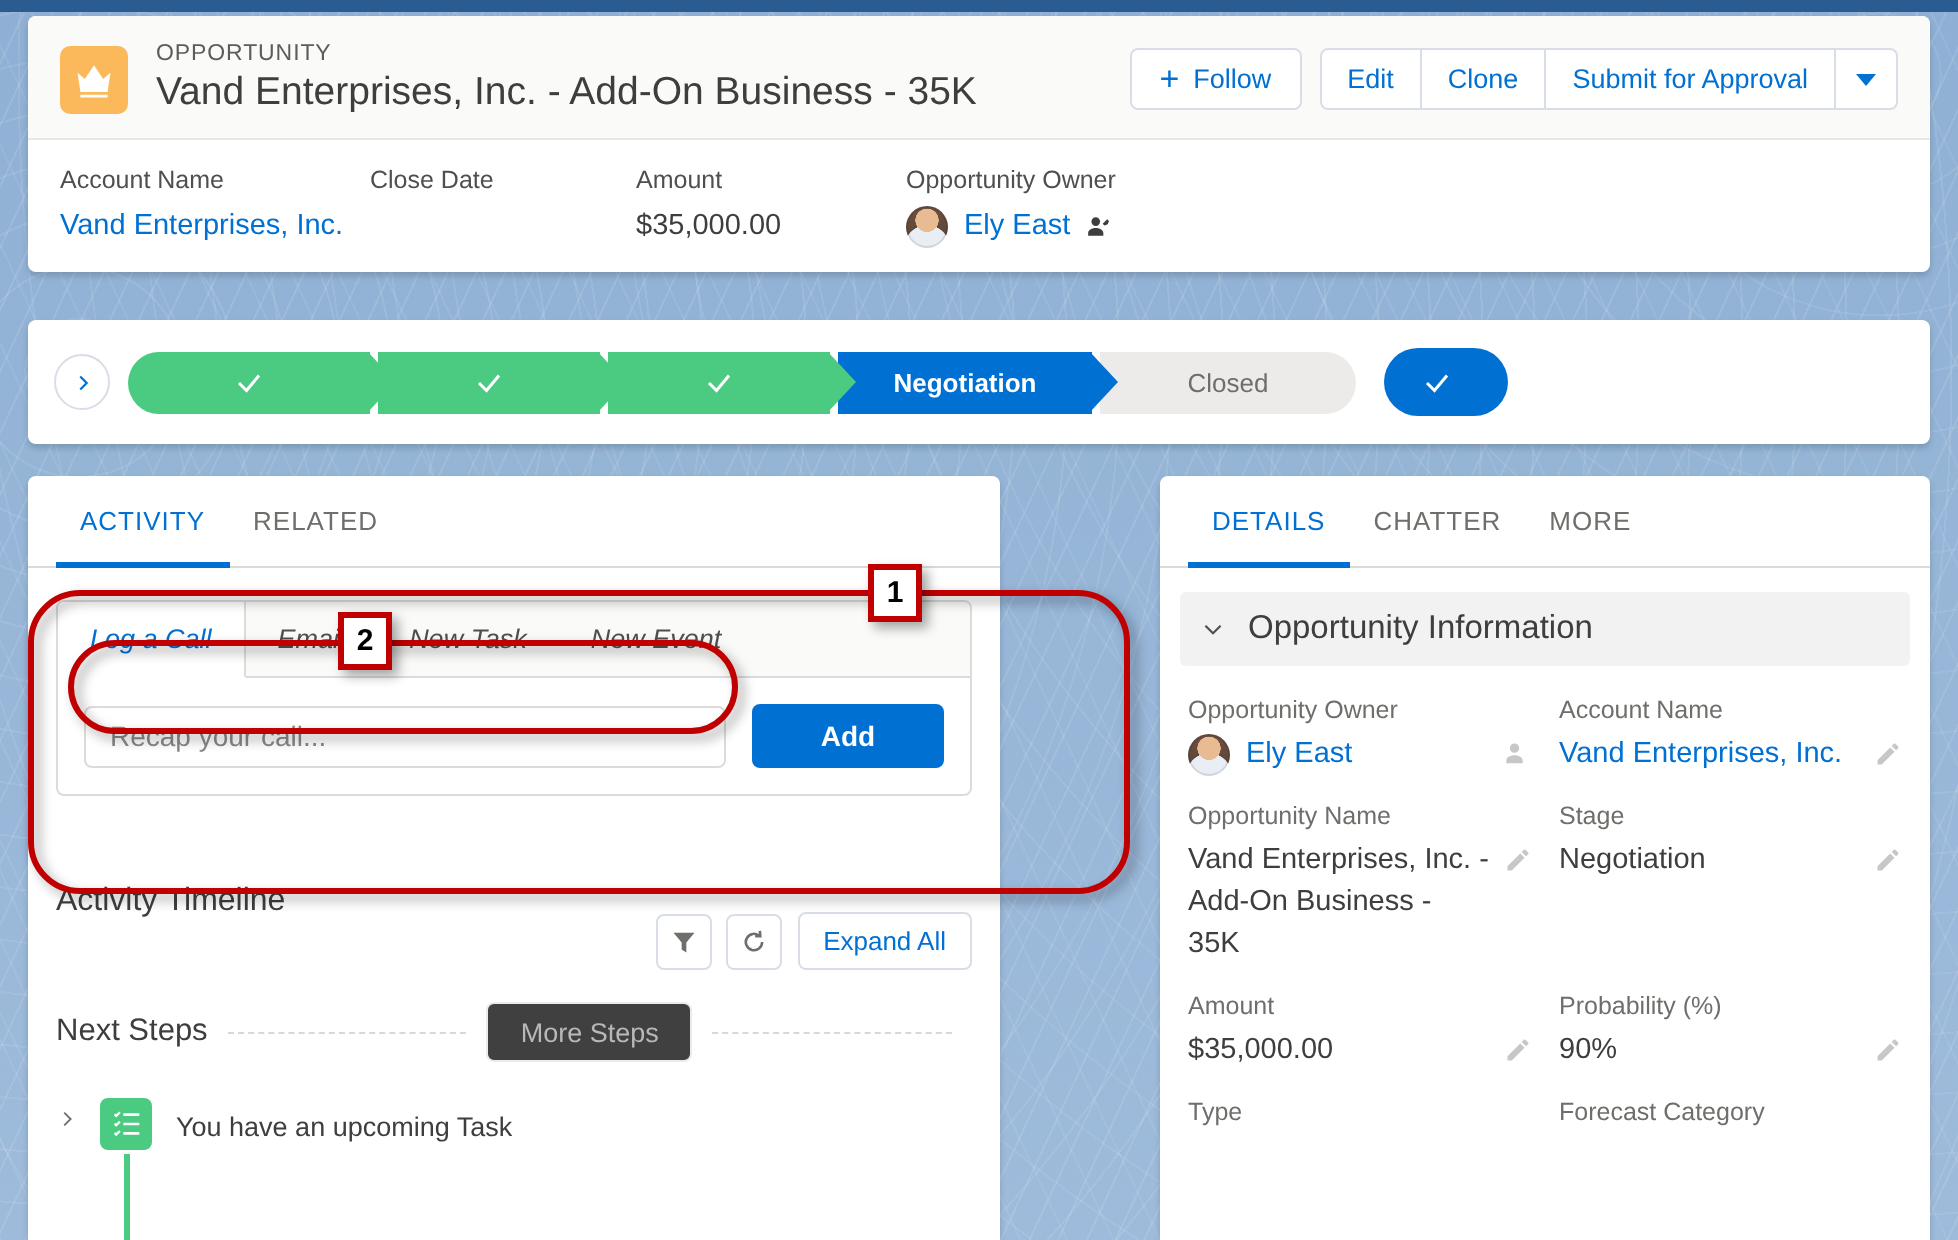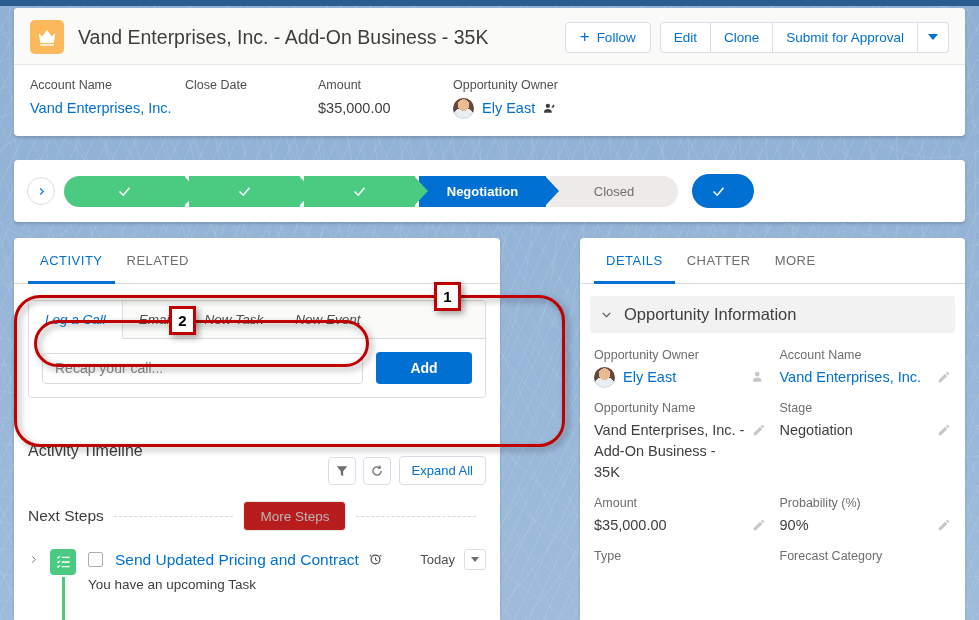--- a/index.html
+++ b/index.html
@@ -145,21 +145,21 @@
     width:28px; height:28px; border:1px solid #d8dde6; border-radius:4px; background:#fff;
     display:flex; align-items:center; justify-content:center; margin-left:7px; cursor:pointer;
   }
   .icon-btn svg { width:14px; height:14px; }
   #expand-all-btn { margin-left:8px; height:29px; padding:0 12px; font-size:13px; }
 
   #next-steps-row { display:flex; align-items:center; margin:16px 14px 0 14px; }
   #next-steps-label { font-size:15.5px; color:#3e3e3c; white-space:nowrap; }
   .dash { flex:1; border-top:1px dashed #d8d8d8; margin:0 10px; }
   #more-steps-btn {
-    border:1px solid #ecebea; background:#b91c1c; color:#b8b8b8; height:30px; padding:0 16px;
+    border:1px solid #ecebea; background:#404040; color:#b8b8b8; height:30px; padding:0 16px;
     border-radius:4px; font-size:13.5px; font-family:inherit; cursor:pointer;
   }
 
   #task-row { margin:18px 8px 0 8px; display:flex; align-items:flex-start; }
   #task-expand { width:22px; display:flex; justify-content:center; padding-top:5px; cursor:pointer; }
   #task-expand svg { width:11px; height:11px; fill:none; stroke:#706e6b; stroke-width:2; }
   #task-icon-col { width:38px; display:flex; flex-direction:column; align-items:center; flex:none; }
   #task-icon {
     width:26px; height:26px; border-radius:4px; background:#4bca81;
     display:flex; align-items:center; justify-content:center; flex:none;
@@ -222,20 +222,21 @@
 <div id="top-rule"></div>
 
 <div class="card" id="highlight-card">
   <div id="hl-top">
     <div id="opp-icon">
       <svg viewBox="0 0 24 24">
           <path d="M3 8l4 3.5L12 4l5 7.5L21 8l-1.6 10.5H4.6L3 8zM4.6 20h14.8v1.6H4.6V20z"></path>
         </svg>
     </div>
     <div id="hl-titles">
+      <div id="hl-eyebrow">OPPORTUNITY</div>
       <div id="hl-title">Vand Enterprises, Inc. - Add-On Business - 35K</div>
     </div>
     <div id="hl-actions">
       <button class="btn" id="follow-btn">
         <span class="plus">+</span>
         <span>Follow</span>
       </button>
       <div class="btn-group">
         <button class="btn">Edit</button>
         <button class="btn">Clone</button>
@@ -355,33 +356,20 @@
     </div>
     <div id="task-icon-col">
       <div id="task-icon">
         <svg viewBox="0 0 24 24">
             <path d="M3 5.5l1.6 1.6L8 3.8 6.8 2.6 4.6 4.8 3.9 4 3 5.5zM10 4h12v2H10V4zM3 12.5l1.6 1.6L8 10.8 6.8 9.6l-2.2 2.2-.7-.8-.9 1.5zM10 11h12v2H10v-2zM3 19.5l1.6 1.6L8 17.8l-1.2-1.2-2.2 2.2-.7-.8-.9 1.5zM10 18h12v2H10v-2z"></path>
           </svg>
       </div>
       <div id="task-rail"></div>
     </div>
     <div id="task-body">
-      <div id="task-line1">
-        <div id="task-check"></div>
-        <span id="task-subject">Send Updated Pricing and Contract</span>
-        <svg id="task-alarm" viewBox="0 0 24 24">
-          <path d="M12 4a8 8 0 100 16 8 8 0 000-16zm0 2a6 6 0 110 12 6 6 0 010-12zm.9 2.5h-1.6v4.2l3.3 2 .8-1.3-2.5-1.5V8.5zM4.4 4.2l1.2 1.3L3.2 7.7 2 6.4l2.4-2.2zm15.2 0L22 6.4l-1.2 1.3-2.4-2.2 1.2-1.3z"></path>
-        </svg>
-        <div id="task-meta">
-          <span id="task-date">Today</span>
-          <div id="task-menu-btn">
-            <span class="caret-down"></span>
-          </div>
-        </div>
-      </div>
       <div id="task-desc">You have an upcoming Task</div>
     </div>
   </div>
 </div>
 
 <div class="card" id="details-card">
   <div class="tabbar">
     <div class="tab active">DETAILS</div>
     <div class="tab">CHATTER</div>
     <div class="tab">MORE</div>

